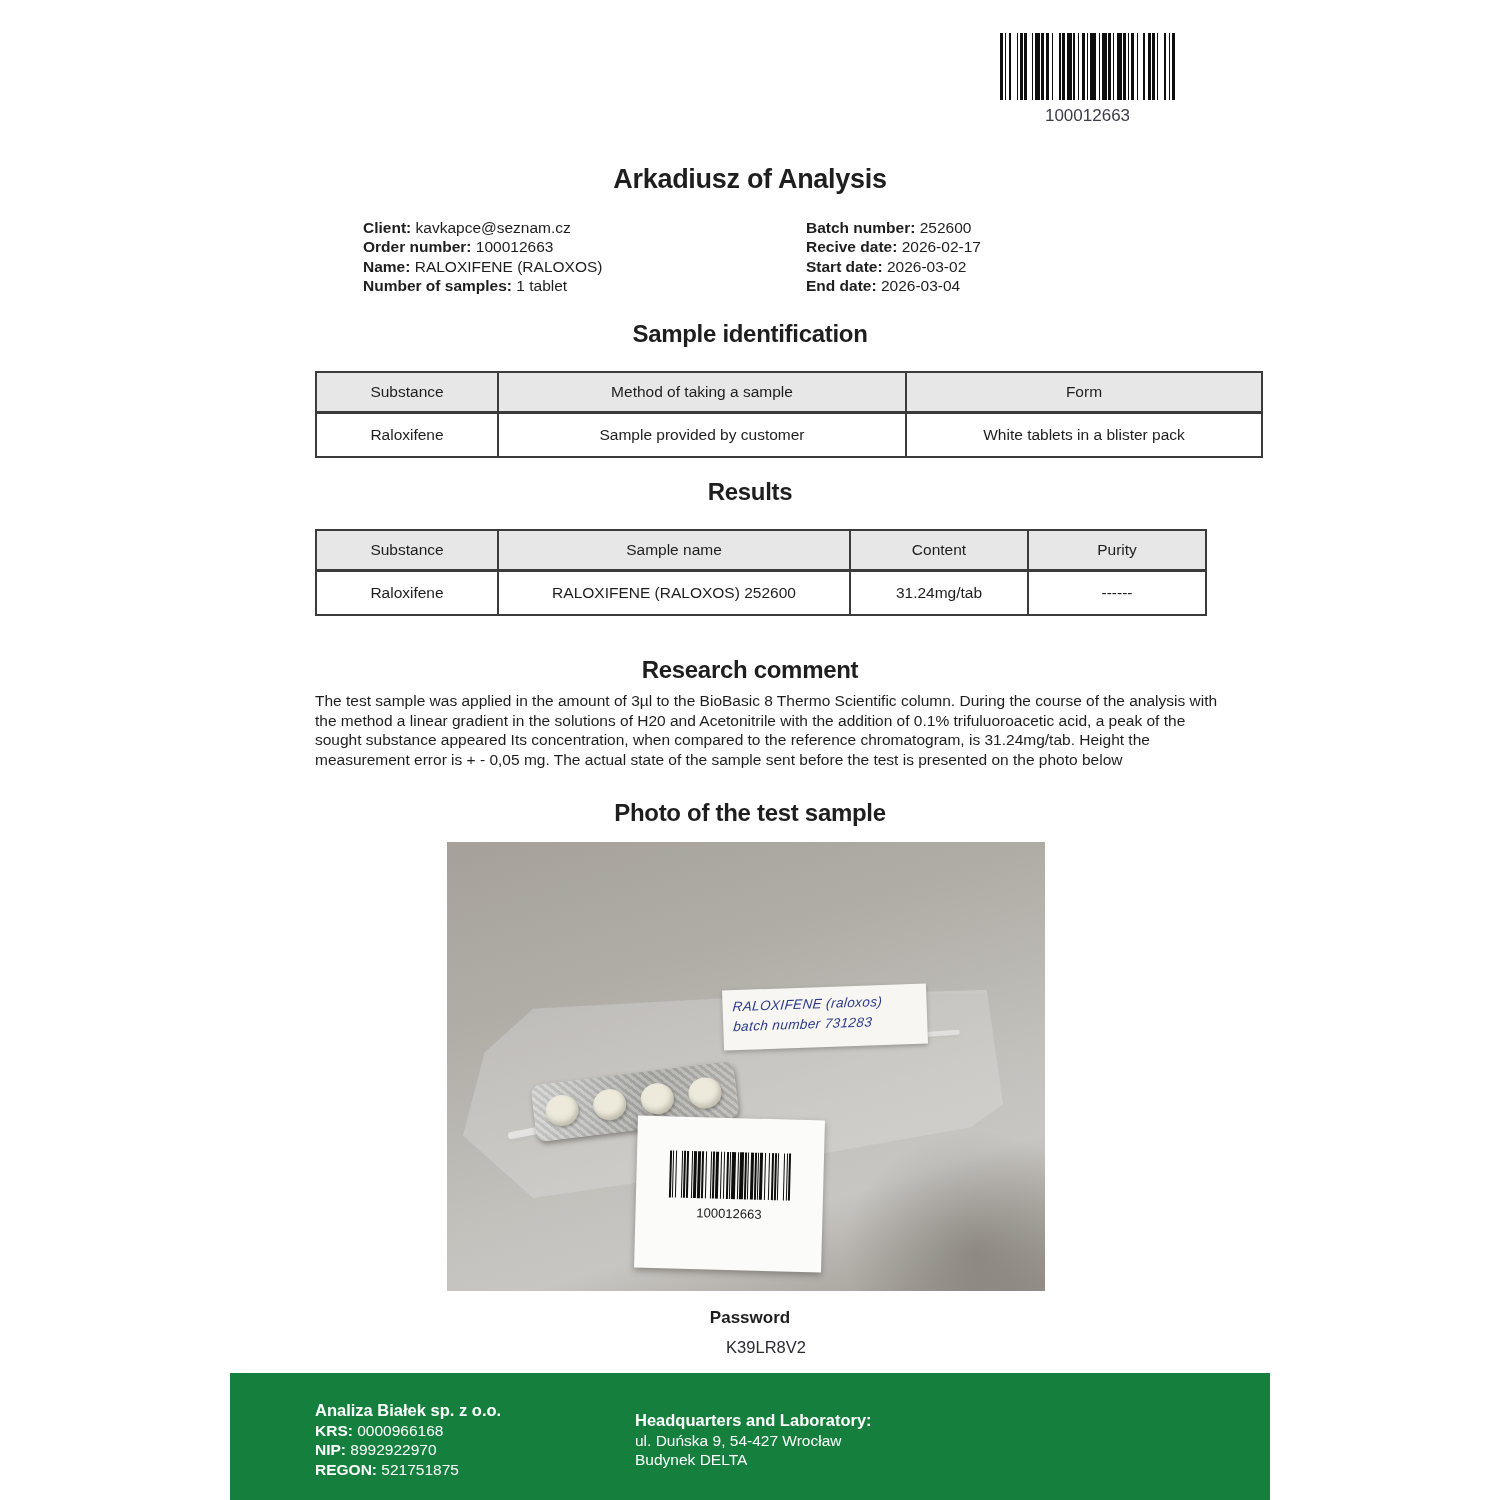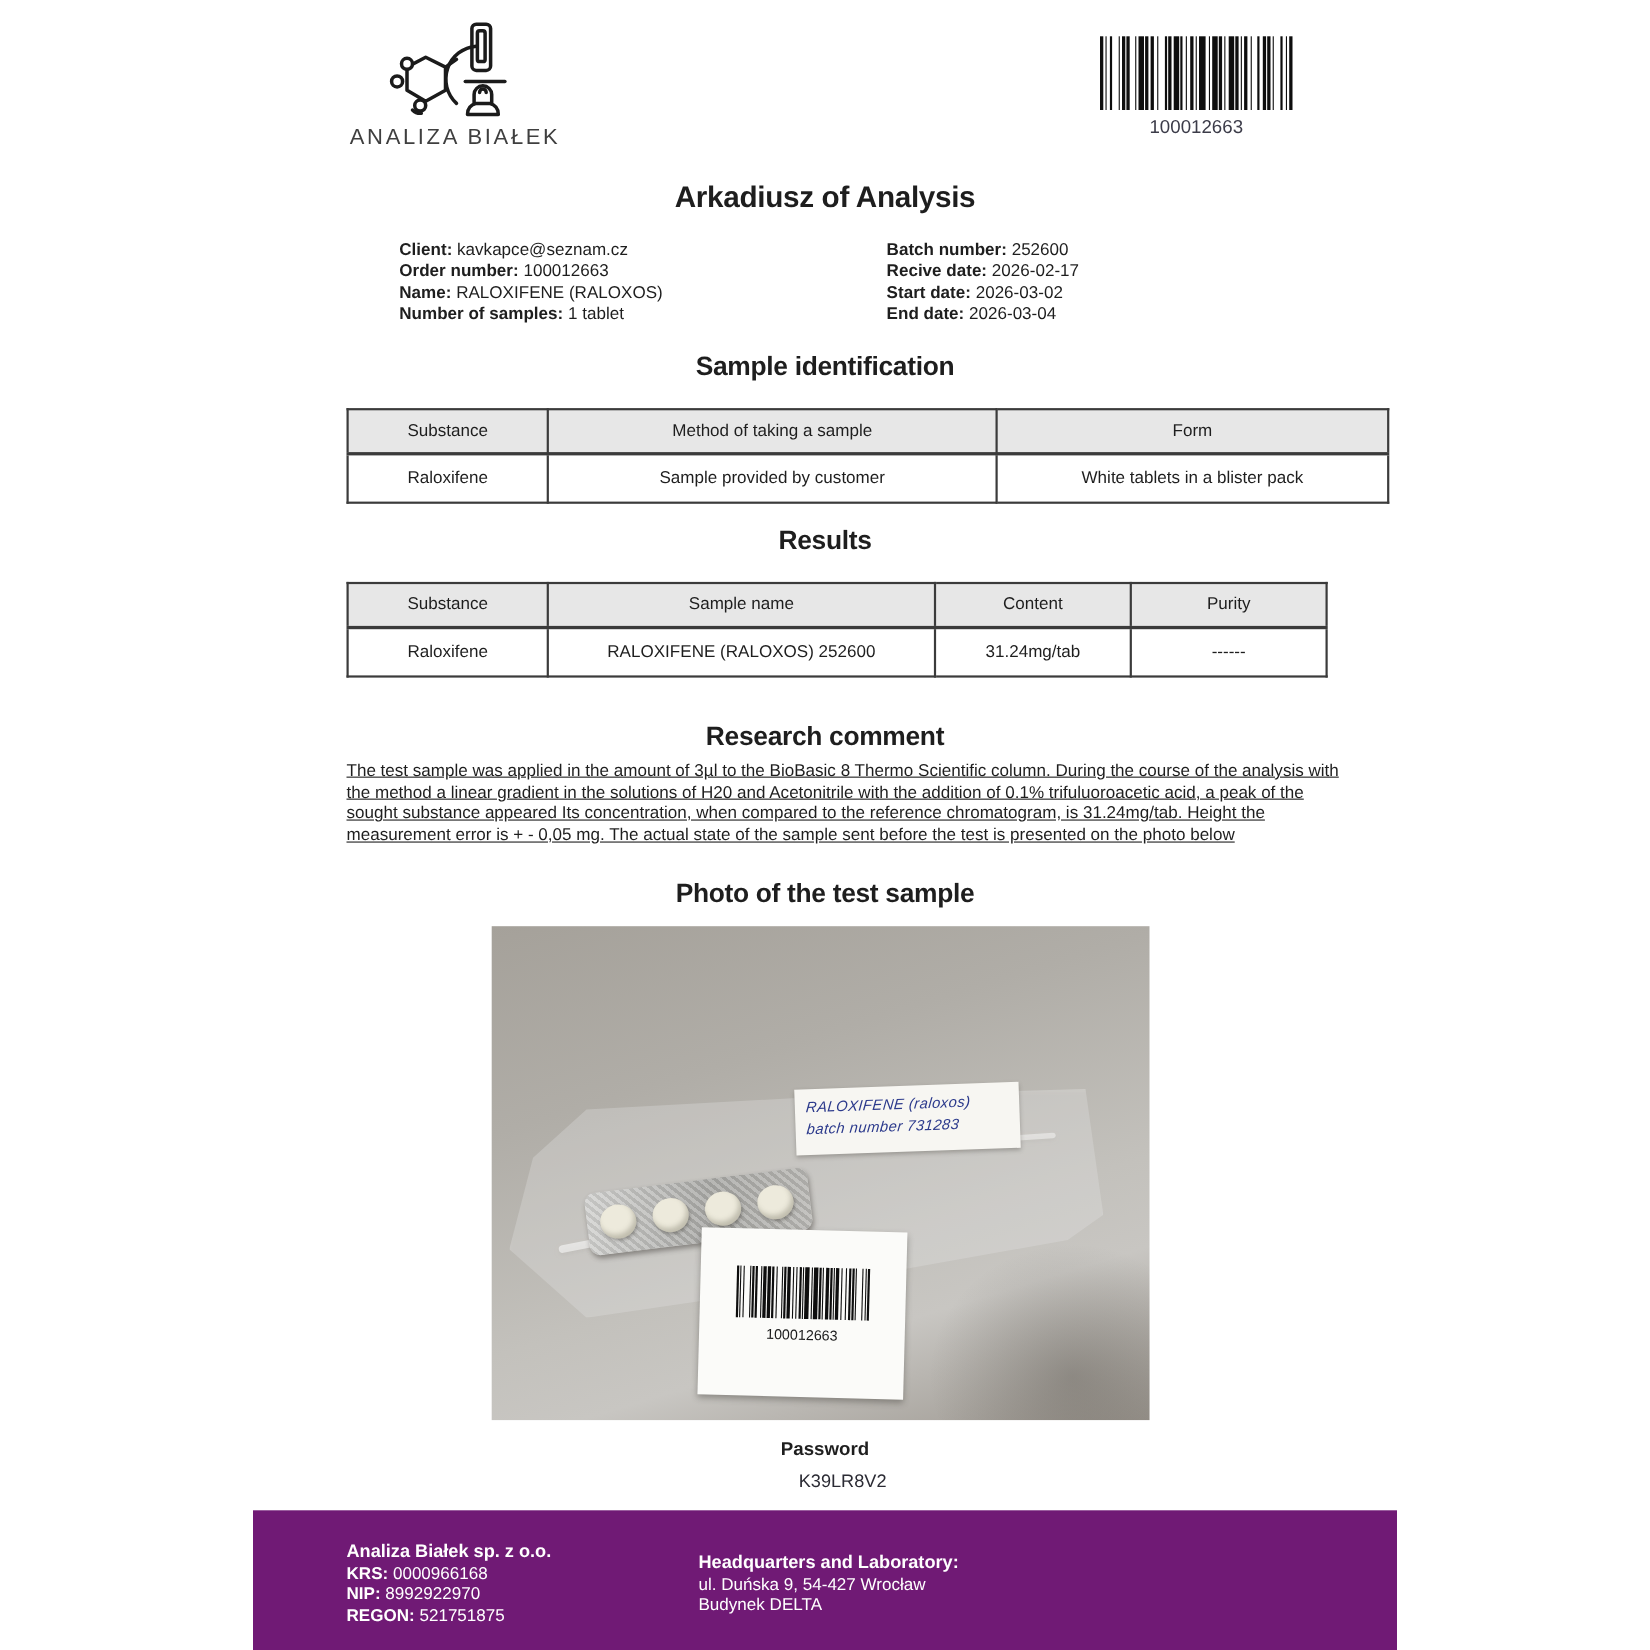--- a/index.html
+++ b/index.html
@@ -41,21 +41,21 @@
               font-size:15.5px; table-layout:fixed; }
   .t-sample  { top:371px; }
   .t-results { top:529px; }
   table.lab th, table.lab td { border:2px solid #3b3b3b; text-align:center; font-weight:normal; padding:0 6px; }
   table.lab th { background:#e7e7e7; height:40px; }
   table.lab td { background:#ffffff; height:45px; }
   table.lab thead tr { border-bottom:3px solid #3b3b3b; }
 
   
   .comment { position:absolute; left:315px; top:691px; width:916px;
-             font-size:15.5px; line-height:19.7px; text-align:left;text-decoration:underline; }
+             font-size:15.5px; line-height:19.7px; text-align:left; }
 
   
   .photo { position:absolute; left:447px; top:842px; width:598px; height:449px; overflow:hidden;
            background:linear-gradient(163deg, #a5a19a 0%, #b0ada7 30%, #c3c1bc 62%, #c8c6c2 75%, #9b968f 100%); }
   .photo::after { content:""; position:absolute; right:-60px; bottom:-80px; width:260px; height:240px;
            background:radial-gradient(closest-side, rgba(60,55,48,0.28), rgba(60,55,48,0)); }
   .bag { position:absolute; left:16px; top:148px; width:540px; height:208px;
          background:rgba(255,255,255,0.27);
          clip-path:polygon(4% 30%, 13% 9%, 55% 3%, 97% 0%, 100% 55%, 94% 66%, 55% 84%, 13% 100%, 0 70%);
          filter:drop-shadow(0 2px 2px rgba(80,76,70,0.25)); }
@@ -84,59 +84,33 @@
   .card .bars { position:absolute; left:33px; top:34px; width:121px; height:47px; }
   .card-num { position:absolute; top:88px; left:0; width:100%; text-align:center;
               font-size:13px; color:#1c1c1c; }
 
   
   .pw-label { top:1308px; font-size:17px; font-weight:bold; }
   .pw-value { top:1338px; font-size:16.5px; color:#2b2b34;padding-left:32px; }
 
   
   .footer { position:absolute; left:230px; top:1373px; width:1040px; height:127px;
-            background:#701a75; color:#ffffff; }
+            background:#15803d; color:#ffffff; }
   .f-col { position:absolute; font-size:15.5px; line-height:19.5px; }
   .f-col .f-title { font-size:16.5px; font-weight:bold; }
   .f-col1 { left:85px;  top:28px; }
   .f-col2 { left:405px; top:38px; }
   .f-col3 { left:758px; top:38px; }
   .f-col b { font-weight:bold; }
 </style>
 </head>
 <body>
 
 <div class="page">
 
-  <div class="logo-wrap">
-    <svg width="118" height="96" viewBox="0 0 118 96">
-      <g fill="none" stroke="#1b1b1b" stroke-width="3.2" stroke-linecap="round" stroke-linejoin="round">
-
-        <path d="M38 38 L56 47 L56 68 L38 78 L21 68 L21 47 Z"></path>
-        <circle cx="21" cy="44" r="5" fill="#ffffff"></circle>
-        <circle cx="12" cy="60" r="5" fill="#ffffff"></circle>
-        <circle cx="33" cy="82" r="5" fill="#ffffff"></circle>
-        <path d="M56 47 L66 40"></path>
-        <path d="M26 86 a10 10 0 0 0 8 3"></path>
-
-        <path d="M84 28 A30 30 0 0 0 66 80"></path>
-
-        <rect x="80" y="8" width="17" height="42" rx="4"></rect>
-        <rect x="85" y="14" width="7" height="28" rx="2"></rect>
-
-        <path d="M74 60 L110 60"></path>
-
-        <path d="M82 80 v-8 a8 8 0 0 1 16 0 v8"></path>
-        <path d="M87 70 a3 3 0 0 1 6 0"></path>
-
-        <path d="M76 90 q0 -8 8 -10 h12 q8 2 8 10 z"></path>
-      </g>
-    </svg>
-    <div class="logo-text">ANALIZA BIAŁEK</div>
-  </div>
 
   <div class="top-barcode">
     <div class="bars" data-barcode="">
         <i style="left:0%;width:1.7391304347826086%"></i>
         <i style="left:2.608695652173913%;width:0.8695652173913043%"></i>
         <i style="left:5.217391304347826%;width:0.8695652173913043%"></i>
         <i style="left:9.565217391304348%;width:0.8695652173913043%"></i>
         <i style="left:11.304347826086957%;width:1.7391304347826086%"></i>
         <i style="left:13.913043478260871%;width:1.7391304347826086%"></i>
         <i style="left:18.260869565217394%;width:0.8695652173913043%"></i>

